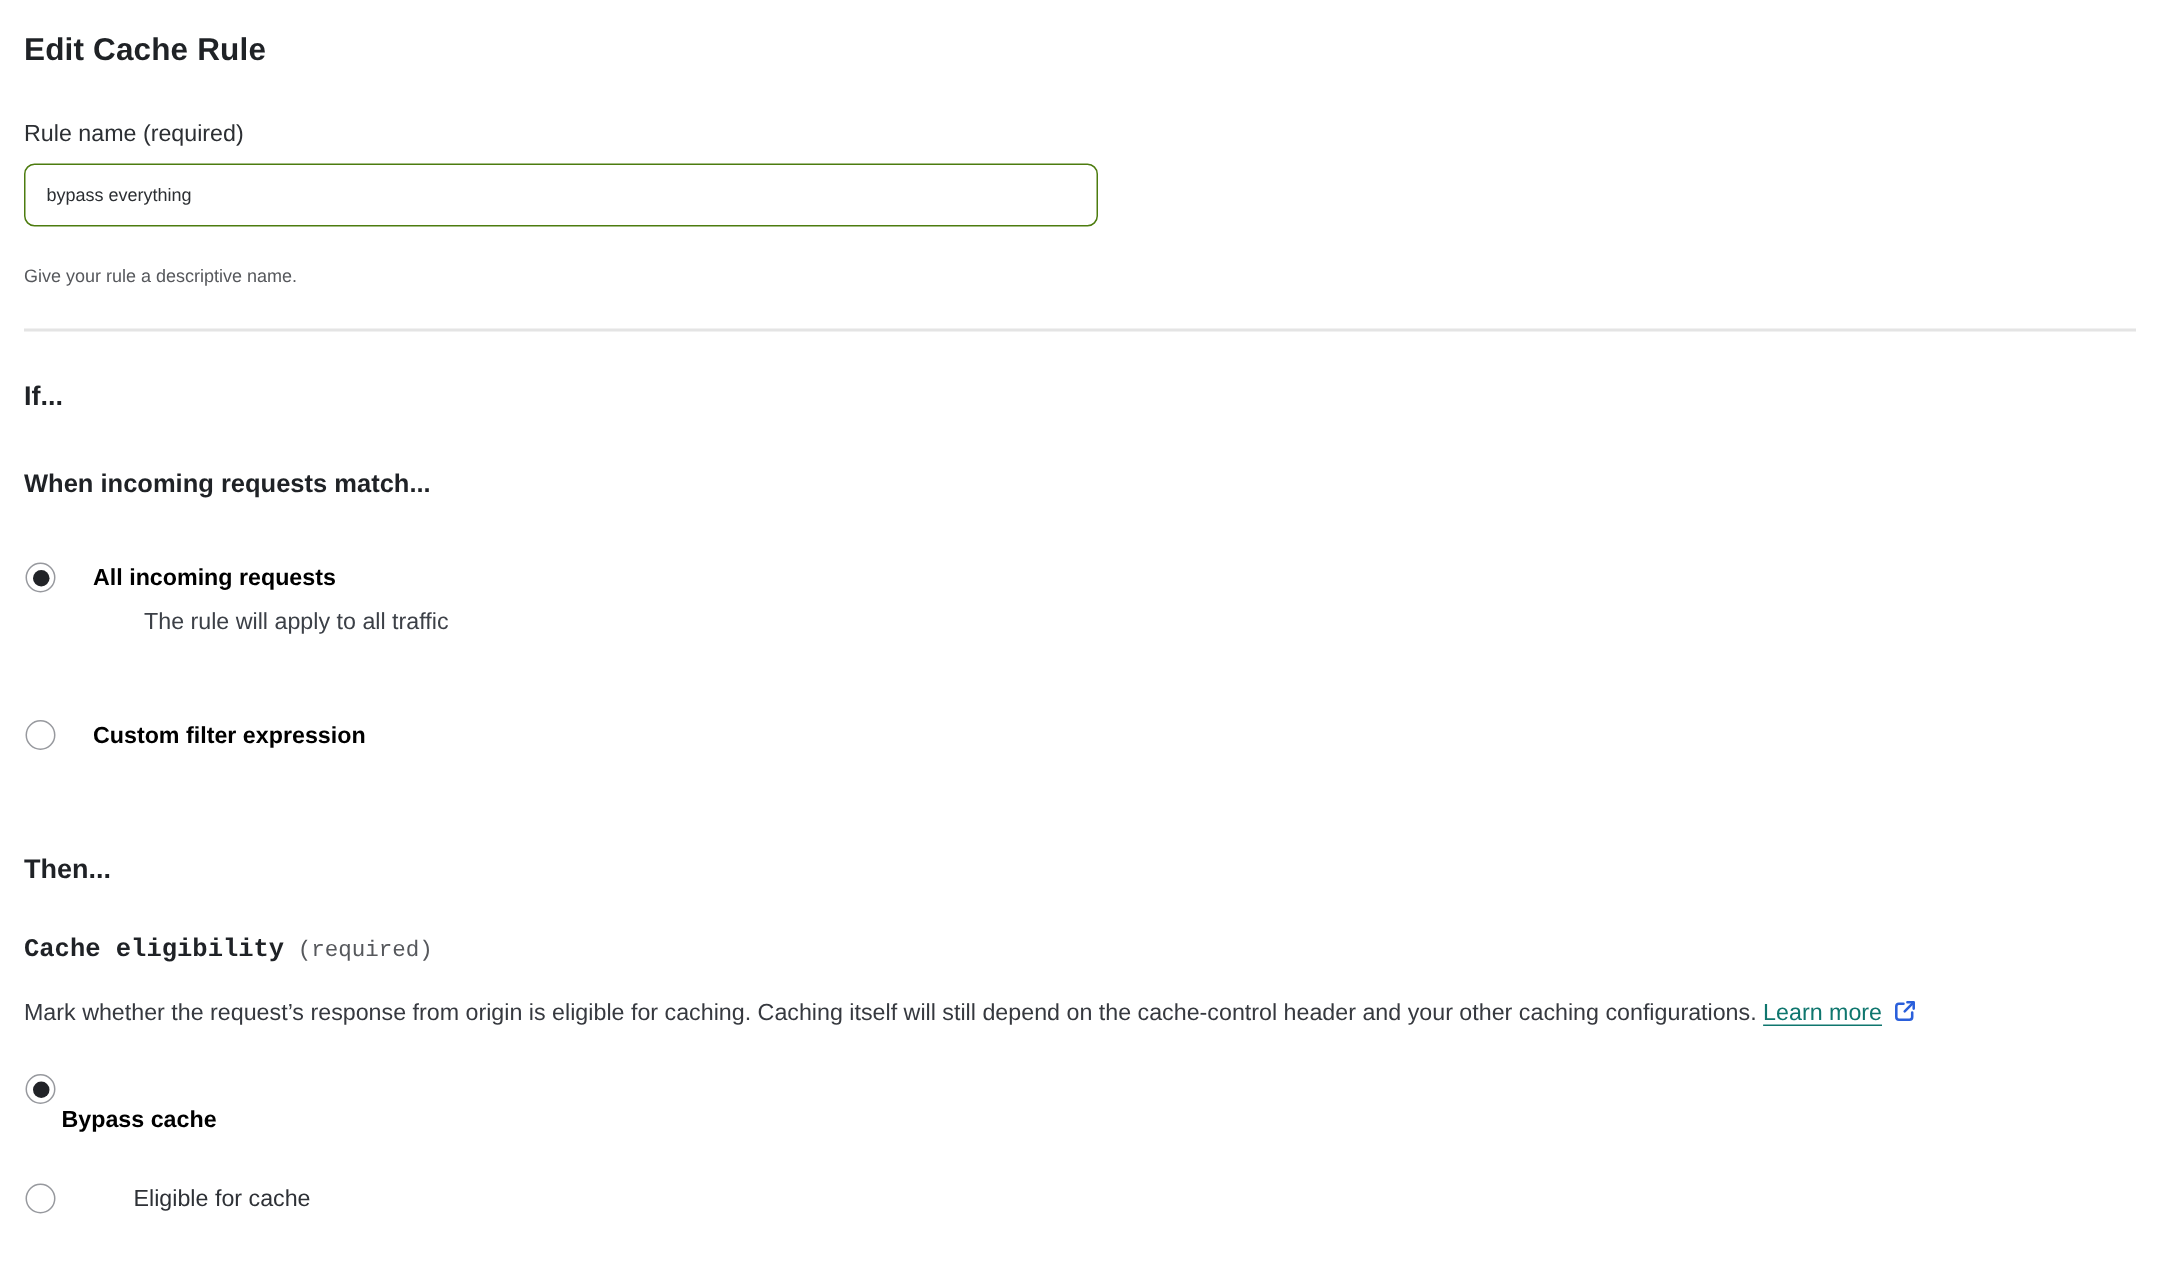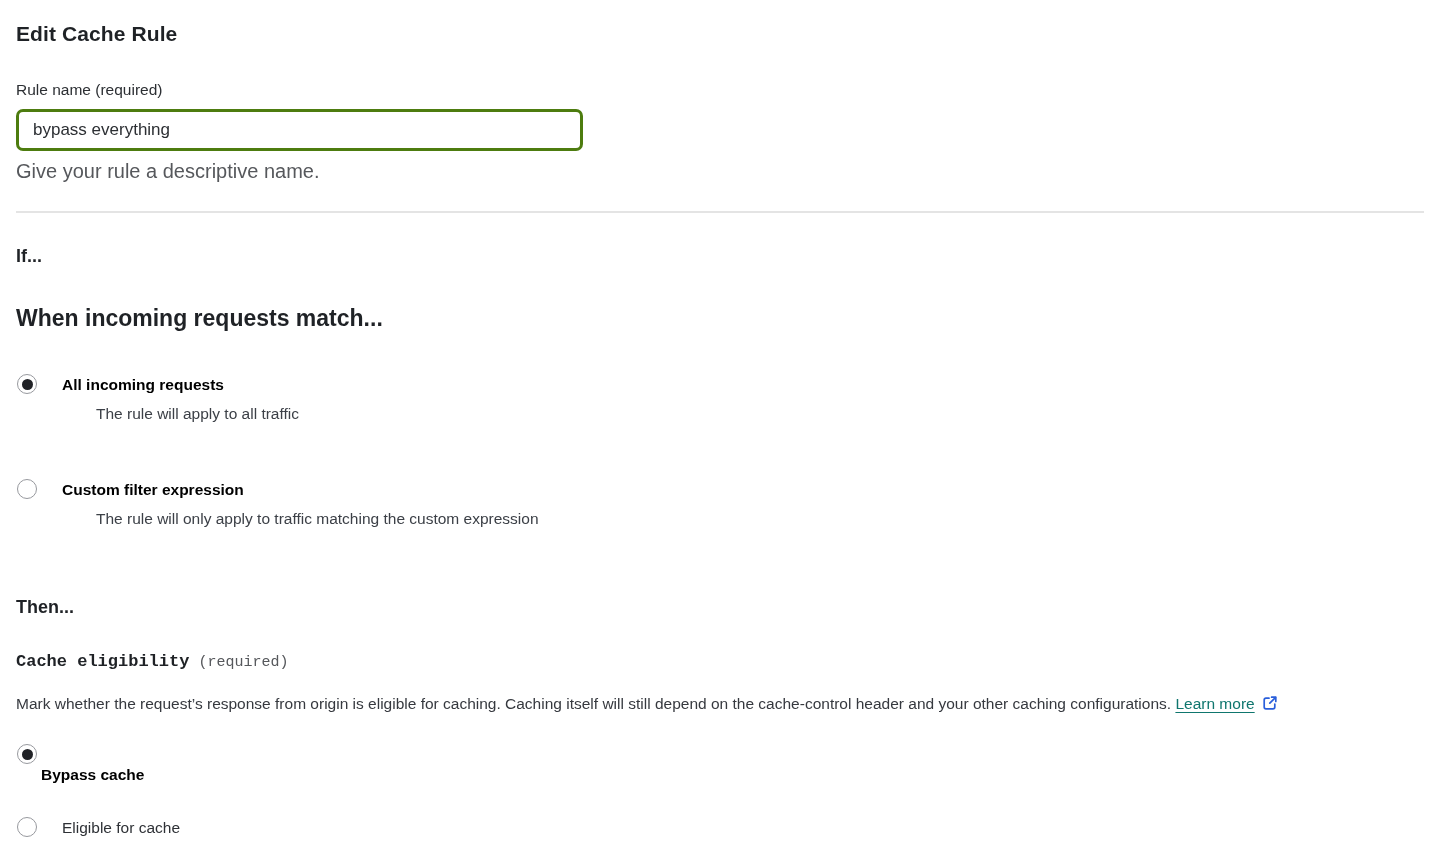--- a/index.html
+++ b/index.html
@@ -25,62 +25,62 @@
   }
   .field-label {
     display: block;
     margin-top: 35px;
     font-size: 15.5px;
     color: #2c2f33;
   }
   .rule-name-input {
     display: block;
     margin-top: 10px;
-    width: 567px;
+    width: 716px;
     height: 42px;
     padding: 0 14px;
     font-family: "Liberation Sans", sans-serif;
-    font-size: 17px;
+    font-size: 12px;
     color: #2c2f33;
-    border: 3px solid #4d7c0f;
+    border: 1px solid #4d7c0f;
     border-radius: 7px;
     background: #ffffff;
     outline: none;
   }
   .helper-text {
-    margin-top: 9px;
-    font-size: 20px;
+    margin-top: 26px;
+    font-size: 12px;
     color: #56585c;
   }
   .divider {
     height: 2px;
     background: #e4e4e4;
     border: none;
     margin: 28px 0 0 0;
   }
   .section-heading {
     margin: 33px 0 0 0;
     font-size: 18px;
     font-weight: bold;
     color: #1f2226;
   }
   .sub-heading {
     margin: 38px 0 0 0;
-    font-size: 23px;
+    font-size: 17px;
     font-weight: bold;
     color: #1f2226;
   }
   .radio-row {
     display: flex;
     align-items: flex-start;
     margin-top: 42px;
   }
   .radio-row.tight { margin-top: 24px; flex-direction: column; }
   .radio-row.second { margin-top: 55px; }
-  .radio-row.last { margin-top: 32px; }
+  .radio-row.last { margin-top: 32px; gap: 27px; }
   .radio-circle {
     flex: 0 0 auto;
     width: 20px;
     height: 20px;
     margin-left: 1px;
     border: 1.5px solid #97999e;
     border-radius: 50%;
     background: #ffffff;
     position: relative;
     cursor: pointer;
@@ -176,21 +176,20 @@
     <div class="radio-text">
       <div class="radio-label">All incoming requests</div>
       <div class="radio-desc">The rule will apply to all traffic</div>
     </div>
   </div>
 
   <div class="radio-row second">
     <span class="radio-circle"></span>
     <div class="radio-text">
       <div class="radio-label">Custom filter expression</div>
-      <div class="radio-desc">The rule will only apply to traffic matching the custom expression</div>
     </div>
   </div>
 
   <h2 class="section-heading" style="margin-top:68px;">Then...</h2>
 
   <div class="field-title-row">
     <span class="field-title">Cache eligibility</span>
     <span class="field-required">(required)</span>
   </div>
 

